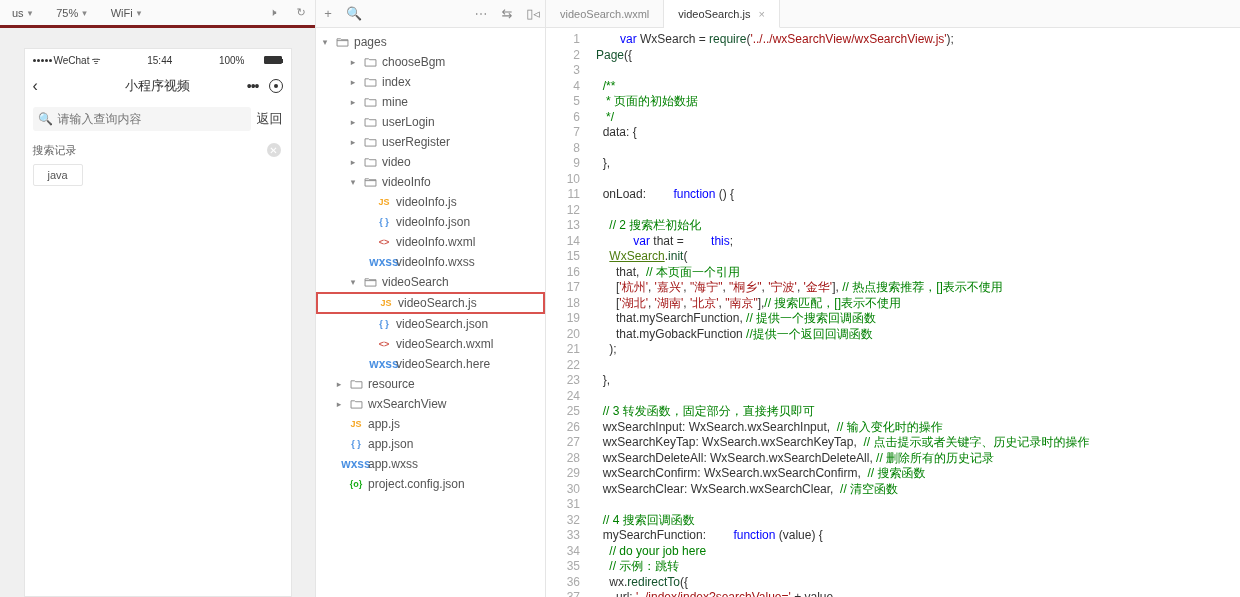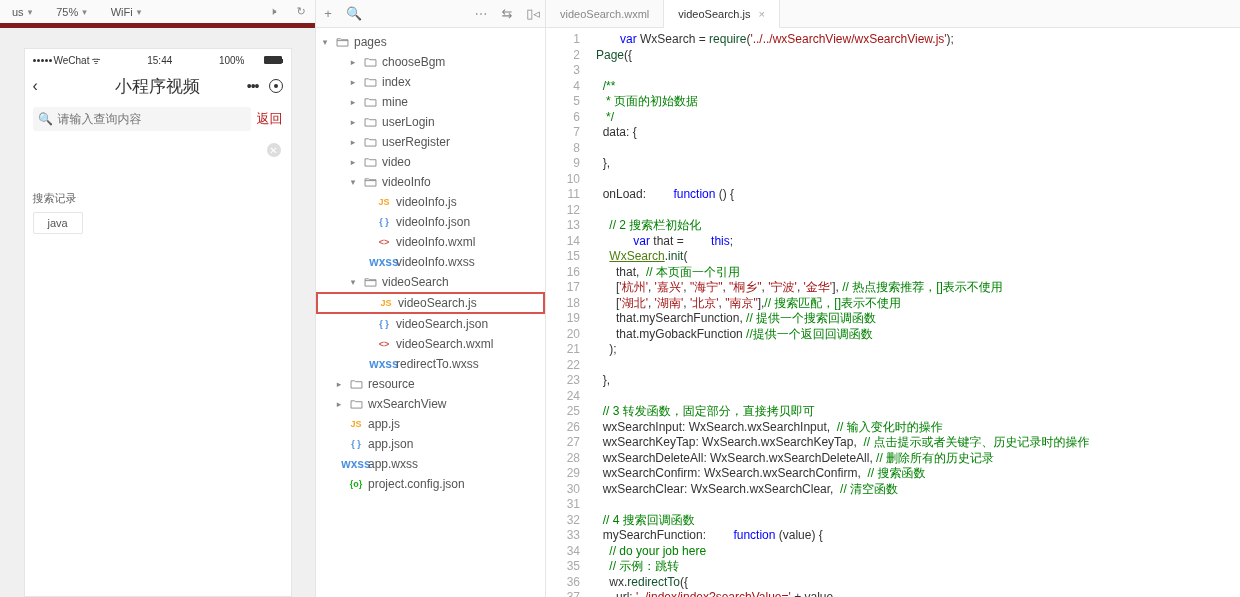--- a/index.html
+++ b/index.html
@@ -1,48 +1,48 @@
 <!DOCTYPE html>
 <html><head>
 <meta charset="utf-8">
 <style>
 * { margin: 0; padding: 0; box-sizing: border-box; font-family: "Microsoft YaHei", Arial, sans-serif; }
 body { background: #fff; font-size: 12px; color: #333; overflow: hidden; }
 .app { display: flex; height: 597px; width: 1240px; }
 
 
 .sim-panel { width: 316px; display: flex; flex-direction: column; border-right: 1px solid #e5e5e5; }
-.sim-toolbar { height: 28px; display: flex; align-items: center; padding: 0 4px; border-bottom: 5px solid #7f1d1d; background: #fafafa; font-size: 11px; color: #555; gap: 8px; }
+.sim-toolbar { height: 28px; display: flex; align-items: center; padding: 0 4px; border-bottom: 3px solid #7f1d1d; background: #fafafa; font-size: 11px; color: #555; gap: 8px; }
 .sim-toolbar .zoom, .sim-toolbar .wifi { padding: 2px 8px; border: none; background: transparent; display: flex; align-items: center; gap: 4px; }
 .sim-toolbar .spacer { flex: 1; }
 .sim-toolbar .tbtn { width: 20px; text-align: center; color: #888; }
 .sim-toolbar .chev { font-size: 9px; color: #888; }
 .sim-body { flex: 1; background: #f0f0f0; display: flex; justify-content: center; padding-top: 20px; }
 .phone { width: 268px; background: #fff; border: 1px solid #e5e5e5; font-size: 12px; }
 .statusbar { display: flex; align-items: center; justify-content: space-between; padding: 4px 8px; font-size: 10px; color: #333; }
 .statusbar .left-stat { display: flex; align-items: center; gap: 2px; }
 .statusbar .signal { display: flex; align-items: flex-end; gap: 1px; }
 .statusbar .signal-dot { width: 3px; height: 3px; background: #333; border-radius: 50%; }
 .statusbar .right-stat { display: flex; align-items: center; gap: 20px; }
 .statusbar .batt { width: 18px; height: 8px; border: 1px solid #333; border-radius: 1px; position: relative; background: #333; }
 .statusbar .batt::after { content: ''; position: absolute; right: -2px; top: 2px; width: 1px; height: 4px; background: #333; }
 .navbar { display: flex; align-items: center; padding: 6px 8px; position: relative; }
 .navbar .back { font-size: 16px; color: #333; }
-.navbar .title { position: absolute; left: 0; right: 0; text-align: center; font-size: 17px; }
+.navbar .title { position: absolute; left: 0; right: 0; text-align: center; font-size: 13px; }
 .navbar .nav-right { margin-left: auto; display: flex; align-items: center; gap: 10px; color: #333; }
 .navbar .nav-right .dots { font-size: 14px; letter-spacing: -1px; }
 .navbar .nav-right .circle { width: 14px; height: 14px; border: 1.5px solid #333; border-radius: 50%; display: flex; align-items: center; justify-content: center; }
 .navbar .nav-right .circle::after { content: ''; width: 4px; height: 4px; background: #333; border-radius: 50%; }
 .searchbar { display: flex; padding: 6px 8px; gap: 6px; align-items: center; }
 .searchbar .sbox { flex: 1; background: #f5f5f5; border-radius: 3px; display: flex; align-items: center; padding: 5px 6px; gap: 4px; }
 .searchbar .sbox .mag { color: #bbb; font-size: 12px; }
 .searchbar .sbox input { border: none; background: transparent; outline: none; flex: 1; font-size: 12px; color: #333; }
-.searchbar .ret { color: #b91c1c; font-size: 13px; }
+.searchbar .ret { color: #404040; font-size: 13px; }
 .section { padding: 6px 8px; position: relative; }
-.section-title { font-size: 11px; color: #666; margin-bottom: 6px; margin-top: 48px; }
+.section-title { font-size: 11px; color: #666; margin-bottom: 6px; }
 .clear-x { position: absolute; right: 10px; top: 6px; width: 14px; height: 14px; background: #ddd; border-radius: 50%; color: #fff; display: flex; align-items: center; justify-content: center; font-size: 10px; }
 .tags { display: flex; flex-wrap: wrap; gap: 8px; }
 .tag { border: 1px solid #e5e5e5; border-radius: 2px; padding: 4px 14px; font-size: 11px; color: #555; background: #fff; }
 
 
 .tree-panel { width: 230px; display: flex; flex-direction: column; border-right: 1px solid #e5e5e5; }
 .tree-toolbar { height: 28px; display: flex; align-items: center; padding: 0 4px; border-bottom: 1px solid #e5e5e5; background: #fafafa; color: #888; gap: 10px; }
 .tree-toolbar .tbtn { width: 16px; text-align: center; font-size: 13px; }
 .tree-toolbar .spacer { flex: 1; }
 .tree { flex: 1; overflow: auto; padding: 4px 0; font-size: 12px; color: #555; }
@@ -273,21 +273,21 @@
           <span>videoSearch.json</span>
         </div>
         <div class="tnode depth-3">
           <span class="arrow blank"></span>
           <span class="ficon wxml">&lt;&gt;</span>
           <span>videoSearch.wxml</span>
         </div>
         <div class="tnode depth-3">
           <span class="arrow blank"></span>
           <span class="ficon wxss">wxss</span>
-          <span>redirectTo.wxss</span>
+          <span>videoSearch.here</span>
         </div>
         <div class="tnode depth-1">
           <span class="arrow ">▸</span>
           <span class="ficon folder">
             <svg class="folder-svg" viewBox="0 0 14 11">
               <path fill="none" stroke="#888" stroke-width="1" d="M1 2 h4 l1 1 h7 v7 h-12 z"></path>
             </svg>
           </span>
           <span>resource</span>
         </div>

